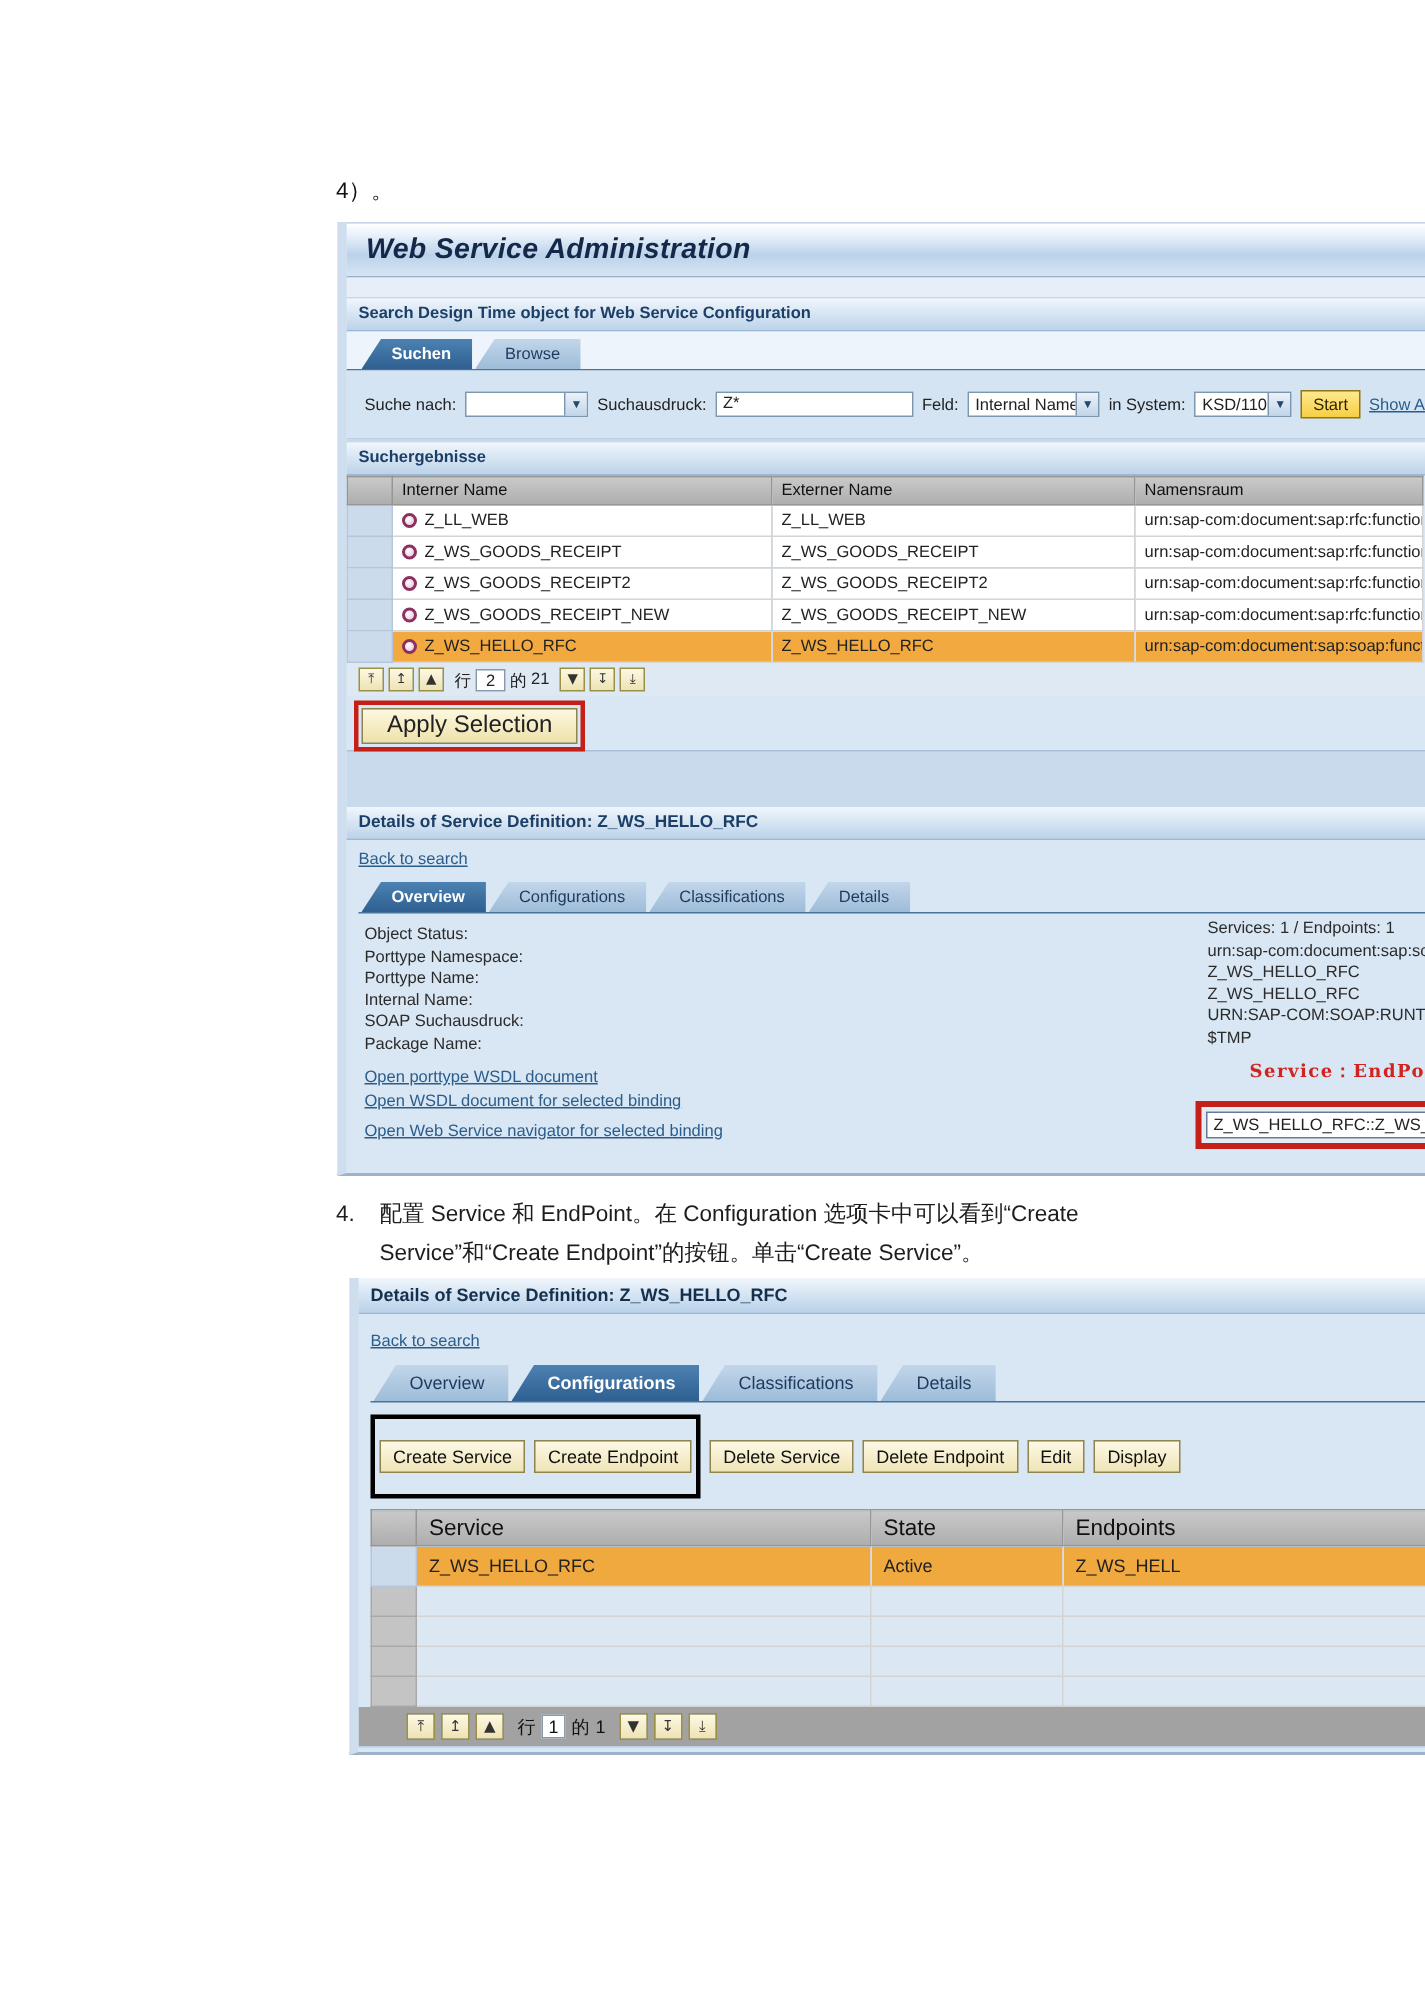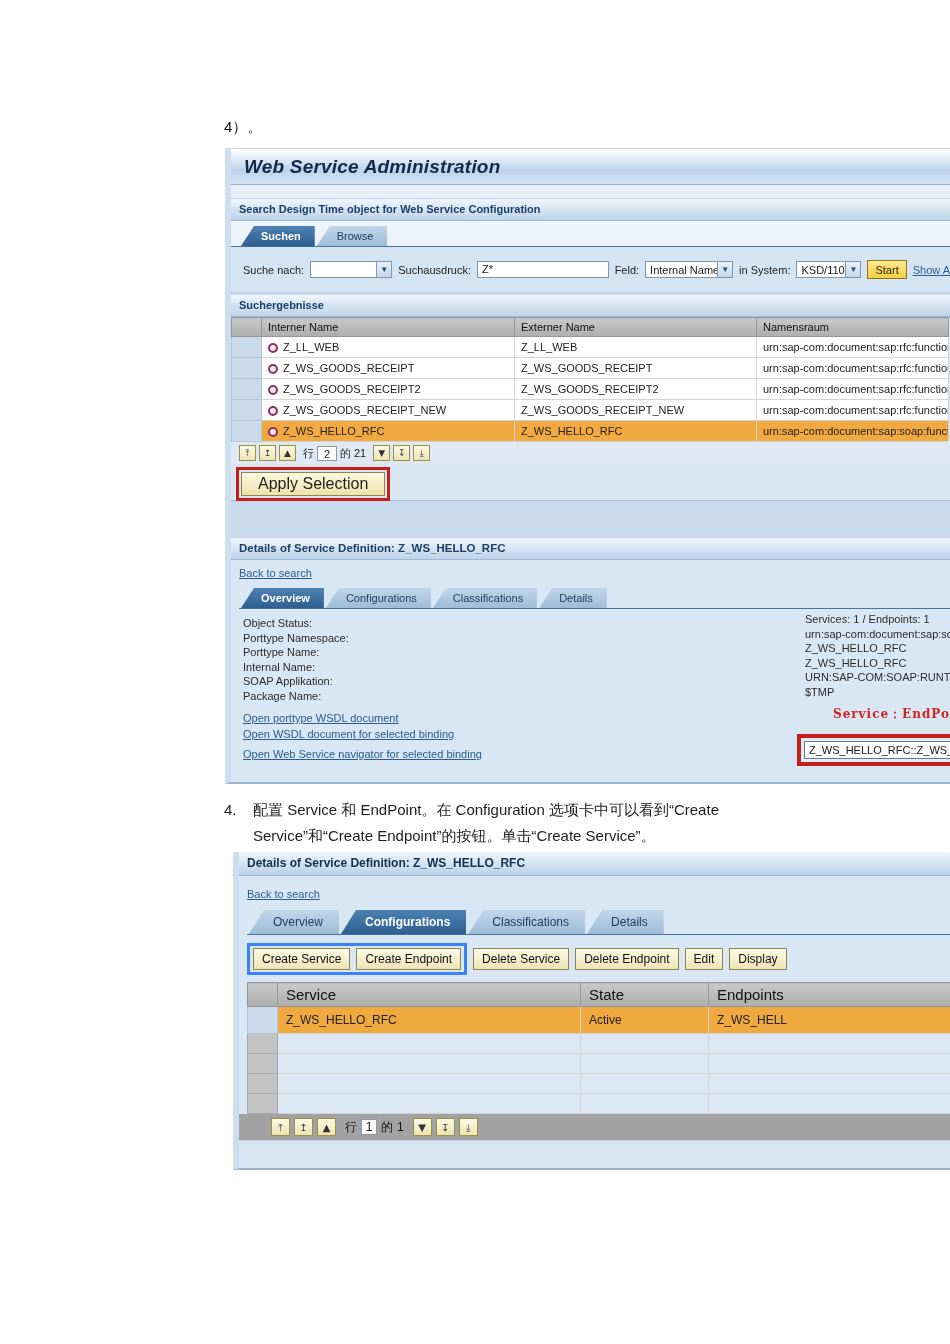--- a/index.html
+++ b/index.html
@@ -90,21 +90,21 @@
   
   .hdr2 { height:24px; line-height:23px; padding-left:8px; font-size:12px; font-weight:bold; color:#14304f;
           background:linear-gradient(180deg,#f0f6fc,#b9d1e8); border-bottom:1px solid #9db8d4; white-space:nowrap; }
   .s2body { padding:8px 0 0 8px; }
   .dtabs2 { margin-top:7px; display:flex; align-items:flex-end; border-bottom:1px solid #46749f; height:26px; padding-left:2px; }
   .tab2 { height:24px; line-height:24px; padding:0 16px 0 24px; font-size:12px; margin-right:2px;
           clip-path:polygon(15px 0,100% 0,100% 100%,0 100%); white-space:nowrap; }
   .tab2.active { background:linear-gradient(#4c82b2,#2e5f90); color:#fff; font-weight:bold; }
   .tab2.inactive { background:linear-gradient(#c2d6ea,#9dbcd8); color:#1e3a5f; }
   .btnrow { margin-top:8px; display:flex; align-items:center; gap:6px; padding-left:0; }
-  .redwrap2 { border:3px solid #3b82f6; padding:2px 3px; display:flex; gap:6px; }
+  .redwrap2 { border:3px solid #000000; padding:14px 3px; display:flex; gap:6px; }
   .btn2 { background:linear-gradient(#fdf9e6,#efe4b6); border:1px solid #8d8450; font-size:12px; padding:3px 8px; color:#111; }
   #t2 { width:712px; font-size:12px; margin-top:7px; }
   #t2 th { font-size:15px; padding:3px 8px; height:16px; }
   #t2 td { height:20px; line-height:20px; padding:3px 8px; font-size:12px; }
   #t2 td.sel2 { background:#ccdbec; border:1px solid #b6c6da; width:30px; }
   #t2 tr.hl td { background:#f0a93e; }
   #t2 tr.hl td.sel2 { background:#ccdbec; }
   #t2 tr.empty td { background:#dbe7f3; }
   #t2 tr.empty td.sel2 { background:#c4c4c4; border:1px solid #a9a9a9; }
   .pager2 { height:26px; background:#a2a2a2; display:flex; align-items:center; gap:4px; padding-left:32px; font-size:12px; color:#111; }
@@ -234,21 +234,21 @@
       <div class="tab inactive">Configurations</div>
       <div class="tab inactive">Classifications</div>
       <div class="tab inactive">Details</div>
     </div>
     <div class="dpanel">
       <div class="lblcol">
         <div>Object Status:</div>
         <div>Porttype Namespace:</div>
         <div>Porttype Name:</div>
         <div>Internal Name:</div>
-        <div>SOAP Applikation:</div>
+        <div>SOAP Suchausdruck:</div>
         <div>Package Name:</div>
       </div>
       <div class="valcol">
         <div>Services: 1 / Endpoints: 1</div>
         <div>urn:sap-com:document:sap:so</div>
         <div>Z_WS_HELLO_RFC</div>
         <div>Z_WS_HELLO_RFC</div>
         <div>URN:SAP-COM:SOAP:RUNTIME</div>
         <div>$TMP</div>
       </div>

